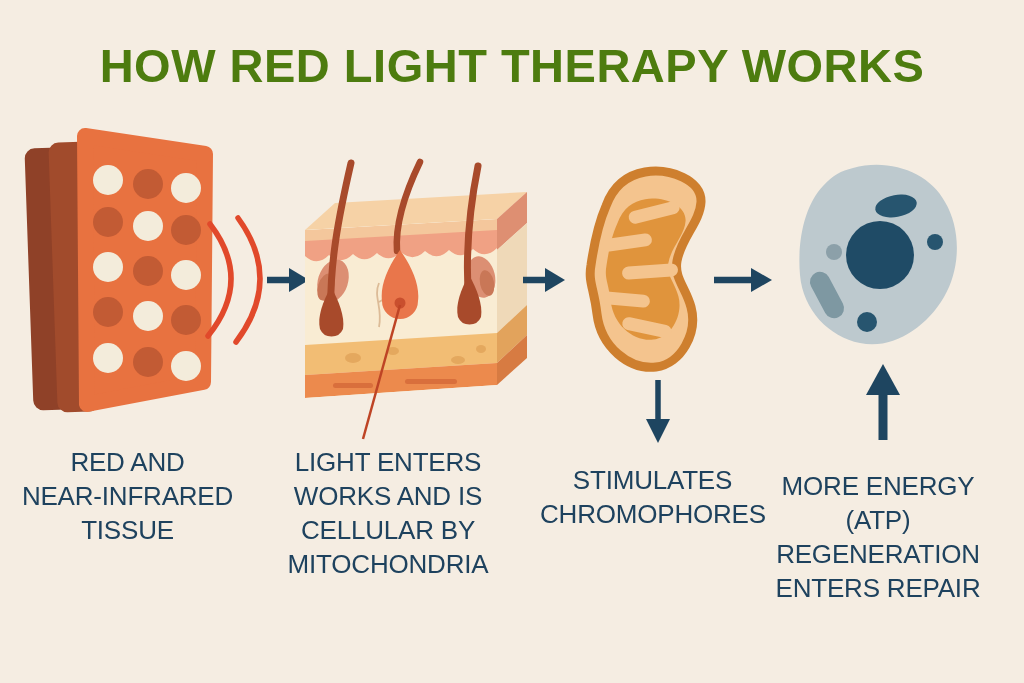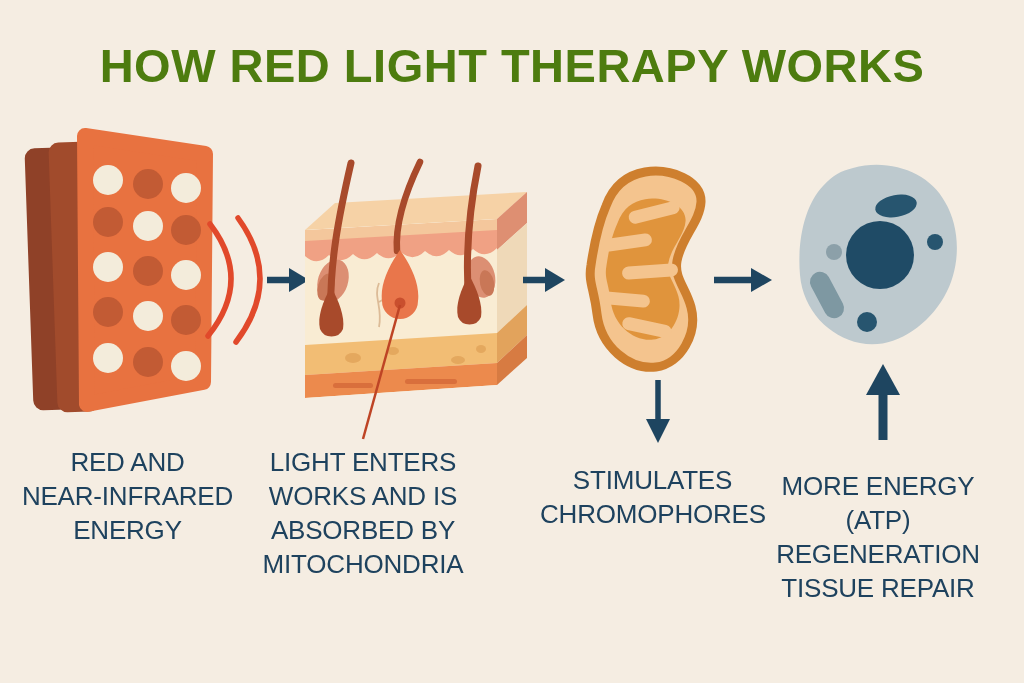--- a/index.html
+++ b/index.html
@@ -162,35 +162,35 @@
     <polygon points="5,42 17,66 29,42" fill="#1E4560"></polygon>
   </svg>
   <svg class="abs" style="left:863px;top:361px;" width="40" height="82" viewBox="0 0 40 82">
     <line x1="20" y1="79" x2="20" y2="26" stroke="#1E4560" stroke-width="9"></line>
     <polygon points="3,34 20,3 37,34" fill="#1E4560"></polygon>
   </svg>
 
   <div class="abs caption" style="left:15px;top:445px;width:225px;">
     <div>RED AND</div>
     <div>NEAR-INFRARED</div>
-    <div>ENERGY</div>
+    <div>TISSUE</div>
   </div>
 
-  <div class="abs caption" style="left:238px;top:445px;width:250px;">
+  <div class="abs caption" style="left:263px;top:445px;width:250px;">
     <div>LIGHT ENTERS</div>
     <div>WORKS AND IS</div>
-    <div>ABSORBED BY</div>
+    <div>CELLULAR BY</div>
     <div>MITOCHONDRIA</div>
   </div>
 
   <div class="abs caption" style="left:540px;top:463px;width:225px;">
     <div>STIMULATES</div>
     <div>CHROMOPHORES</div>
   </div>
 
   <div class="abs caption" style="left:758px;top:445px;width:240px;margin-top:24px;">
     <div>MORE ENERGY</div>
     <div>(ATP)</div>
     <div>REGENERATION</div>
-    <div>TISSUE REPAIR</div>
+    <div>ENTERS REPAIR</div>
   </div>
 
 </div>
 
 </body></html>

